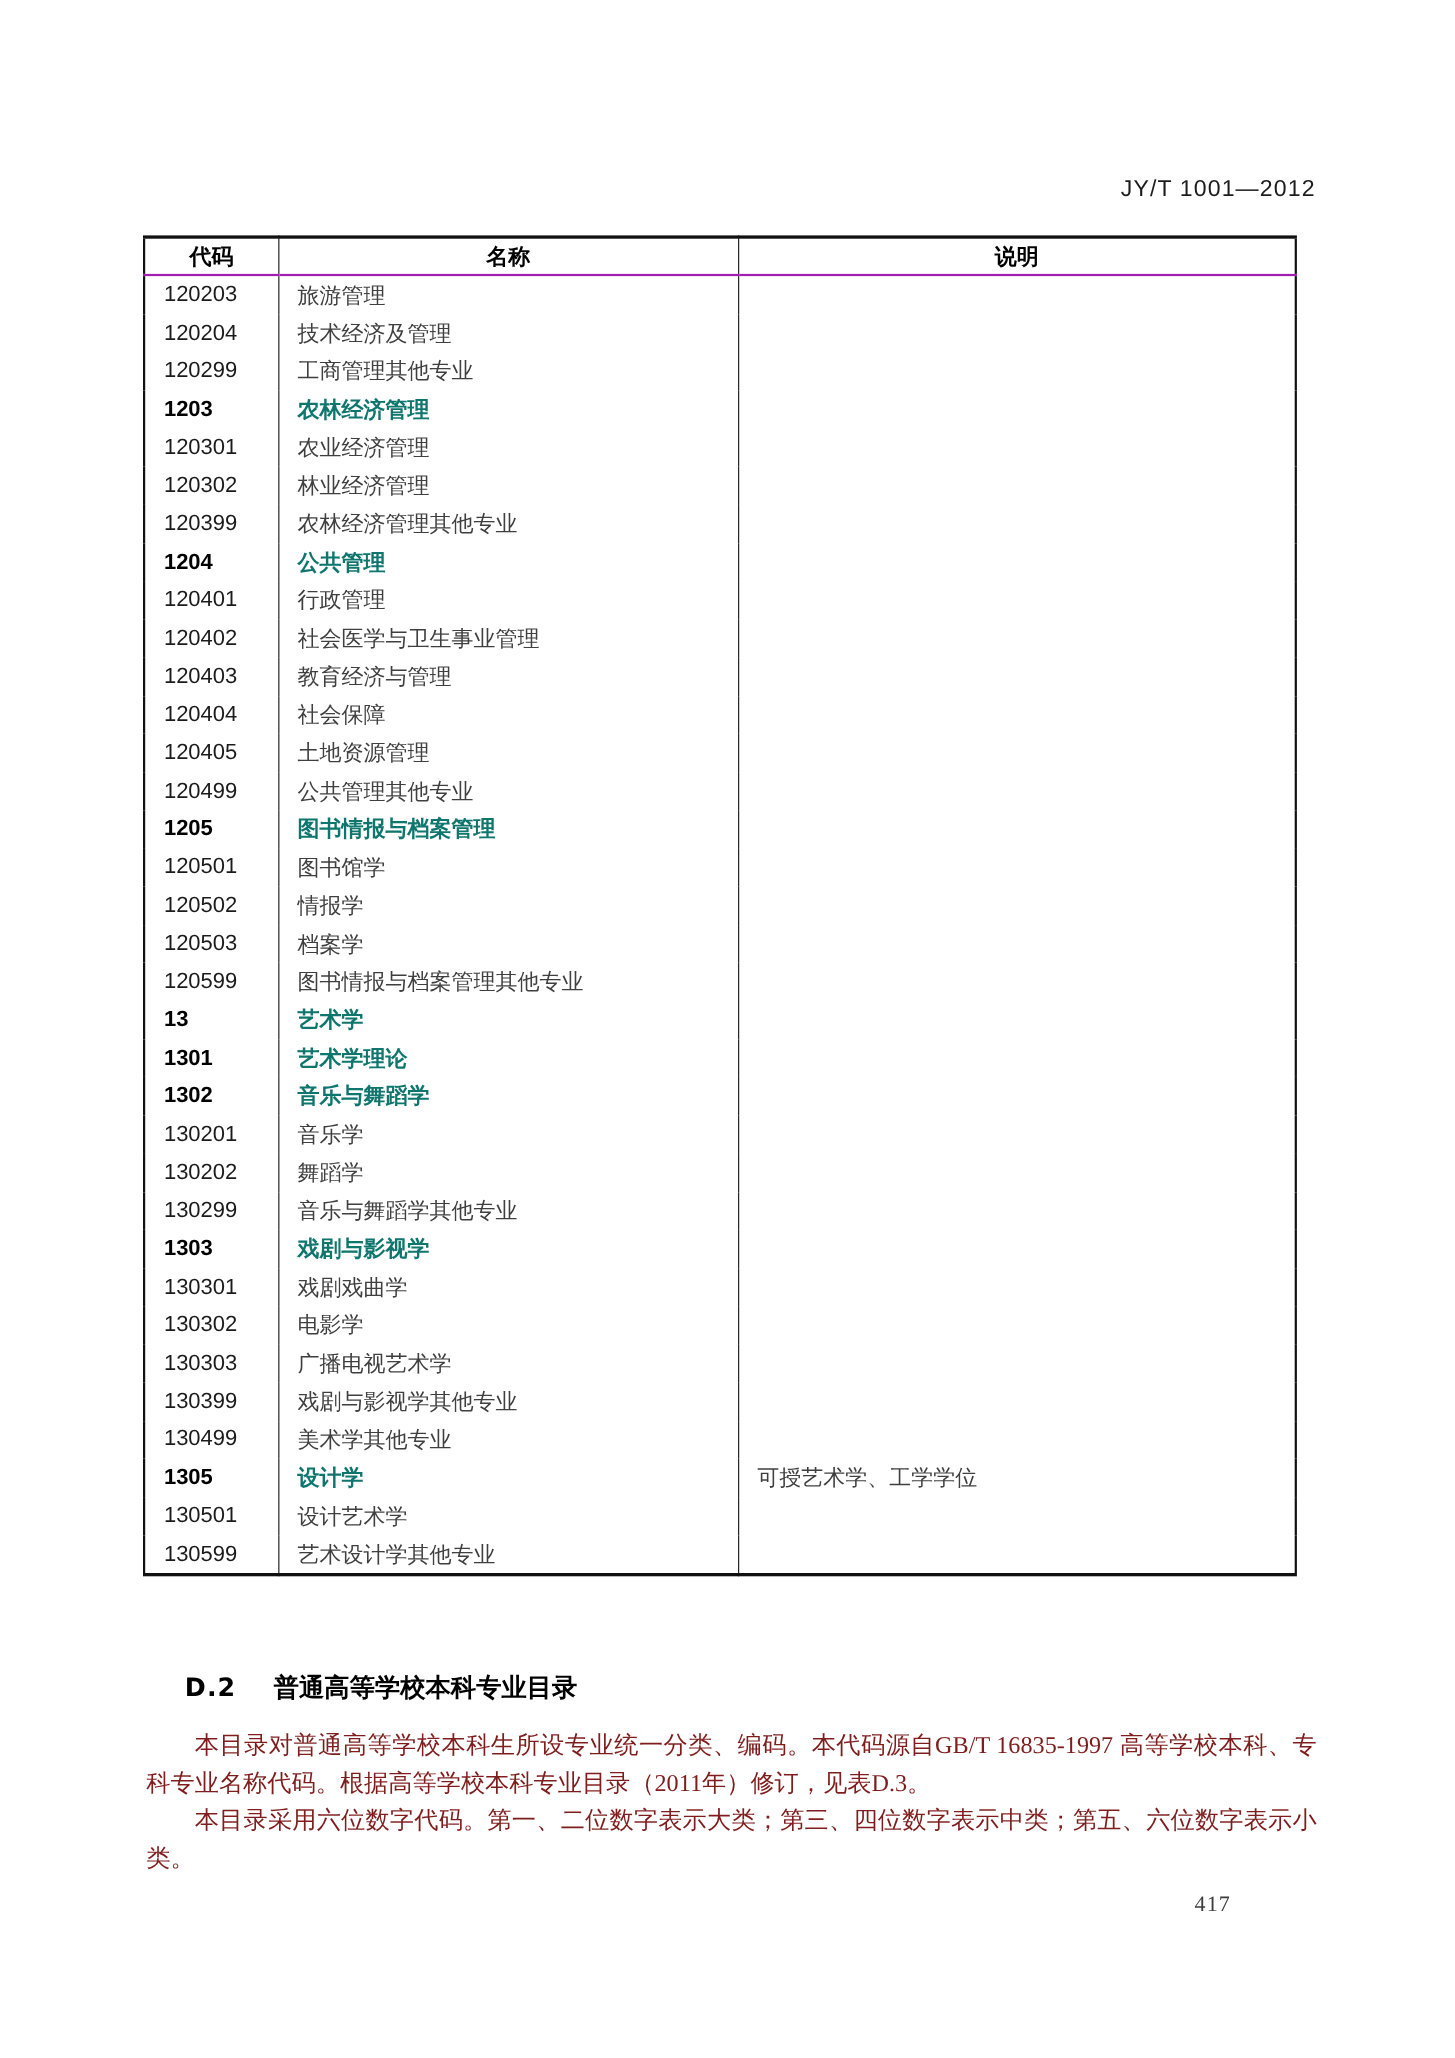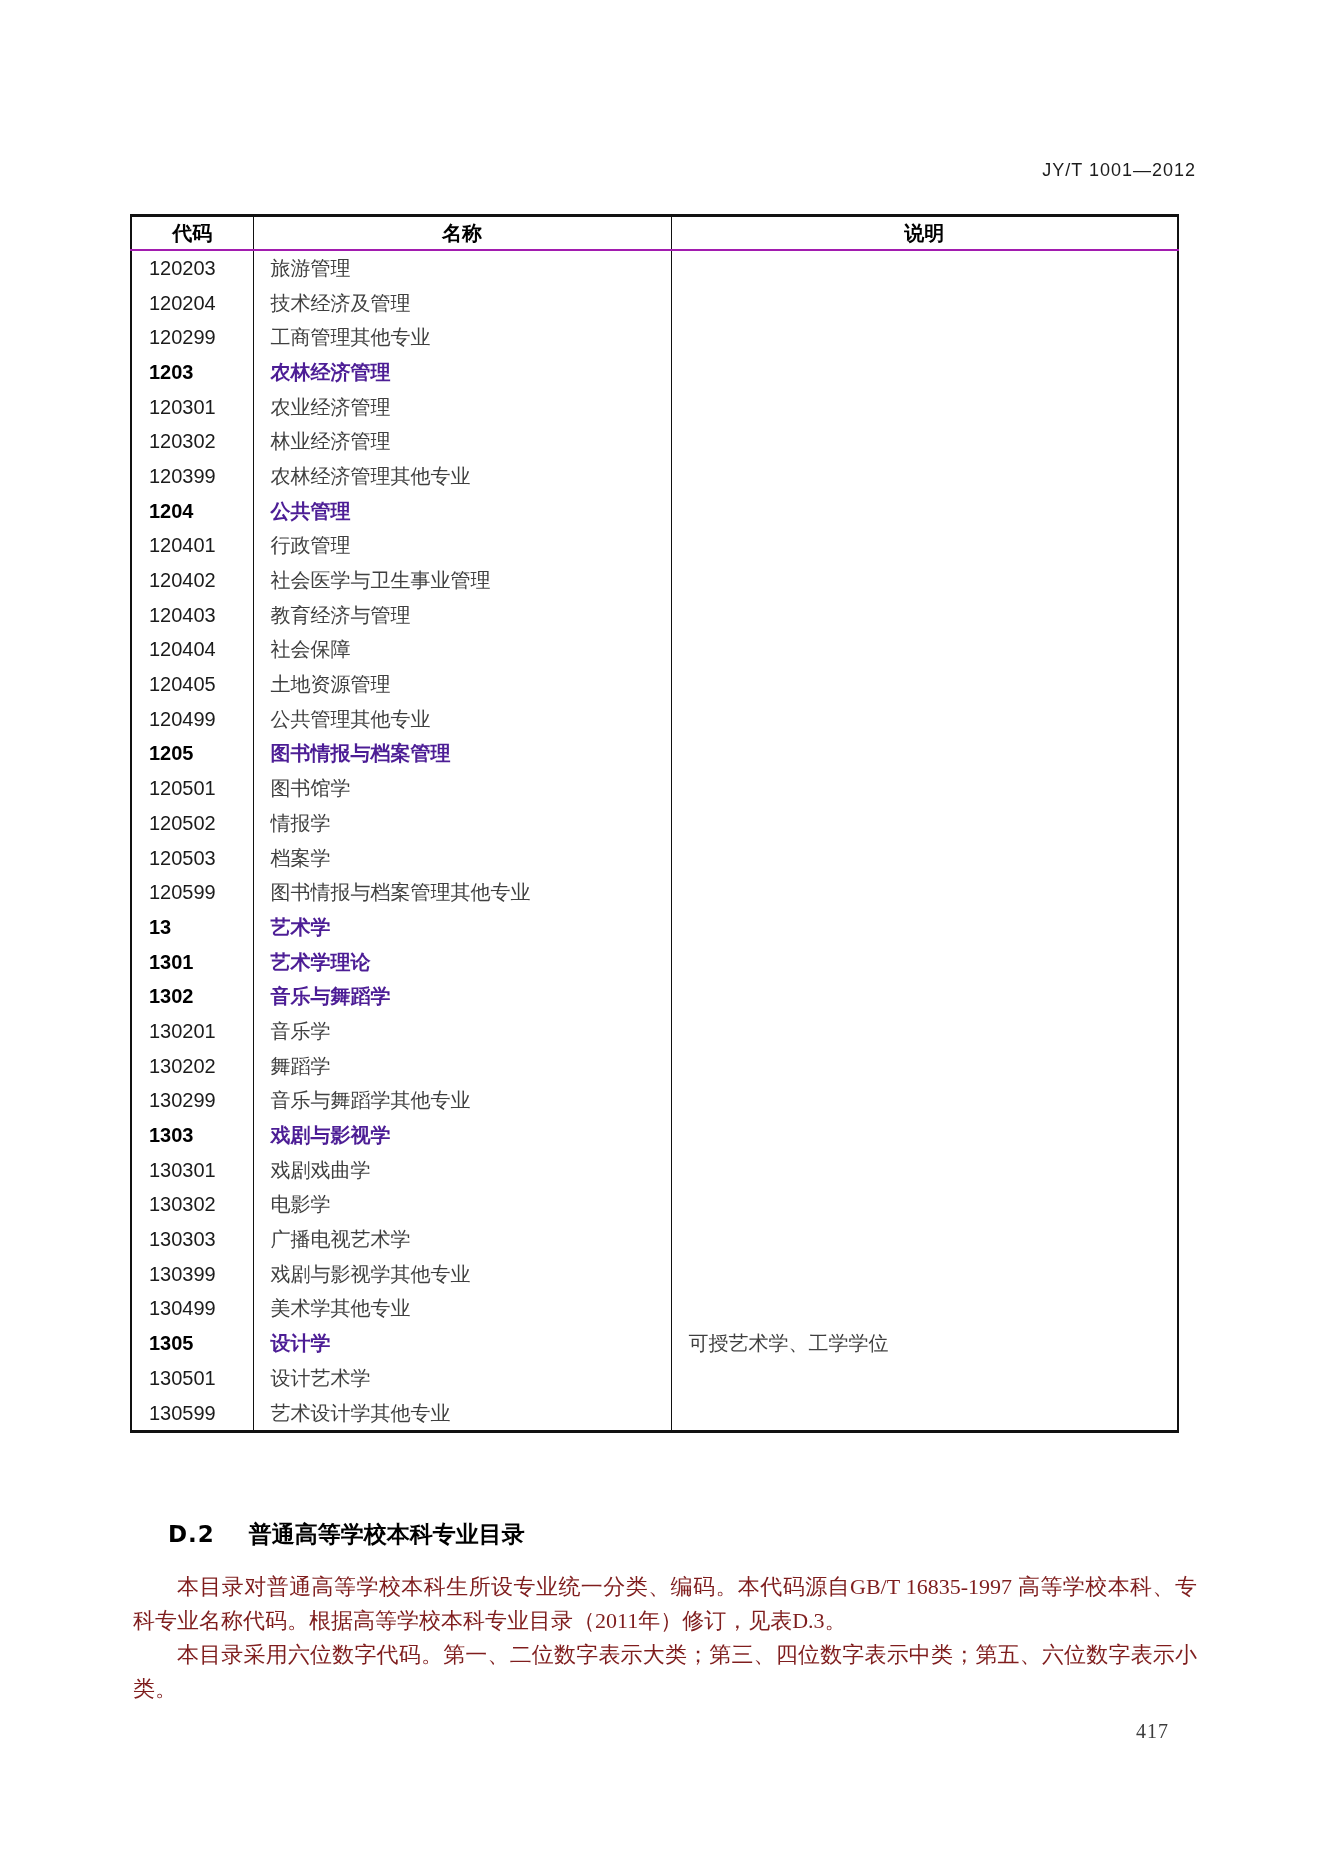--- a/index.html
+++ b/index.html
@@ -16,21 +16,21 @@
     overflow: hidden;
   }
   
   .std-code {
     position: absolute;
     top: 160px;
     left: 0;
     width: 1196px;
     text-align: right;
     font-family: "Liberation Sans", sans-serif;
-    font-size: 18px;
+    font-size: 21px;
     letter-spacing: 1px;
     color: #1c1c1c;
   }
   
   table.spec-table {
     position: absolute;
     top: 214px;
     left: 130px;
     width: 1047px;
     border-collapse: collapse;
@@ -74,21 +74,21 @@
     font-family: "Liberation Serif", serif;
     color: #3f3f3f;
   }
   table.spec-table tr.category td:first-child {
     font-weight: bold;
     color: #000;
   }
   table.spec-table tr.category td:nth-child(2) {
     font-family: "DejaVu Sans", sans-serif;
     font-weight: bold;
-    color: #4c1d95;
+    color: #0f766e;
   }
   
   .section-heading {
     position: absolute;
     top: 1519px;
     left: 168px;
     font-family: "DejaVu Sans", sans-serif;
     font-weight: bold;
     font-size: 23px;
     color: #000;
@@ -107,21 +107,21 @@
     text-align: justify;
   }
   .body-text p {
     margin: 0;
     text-indent: 2em;
   }
   
   .page-number {
     position: absolute;
     top: 1720px;
-    left: 1136px;
+    left: 1086px;
     font-family: "Liberation Serif", serif;
     font-size: 20px;
     color: #3c3c3c;
     letter-spacing: 1px;
   }
 </style>
 </head>
 <body>
 
 <div class="std-code">JY/T 1001—2012</div>

